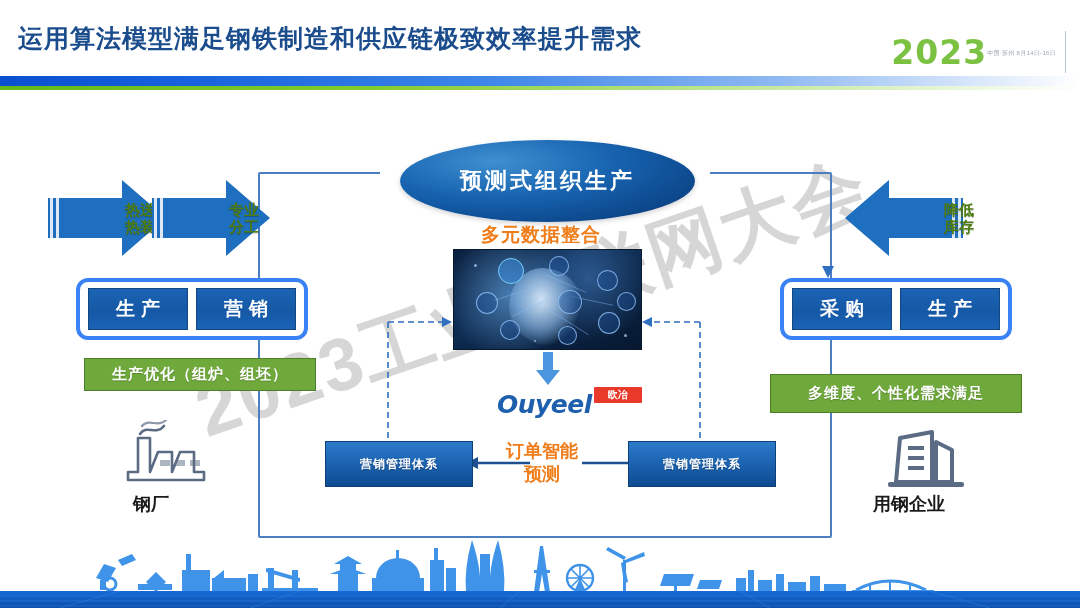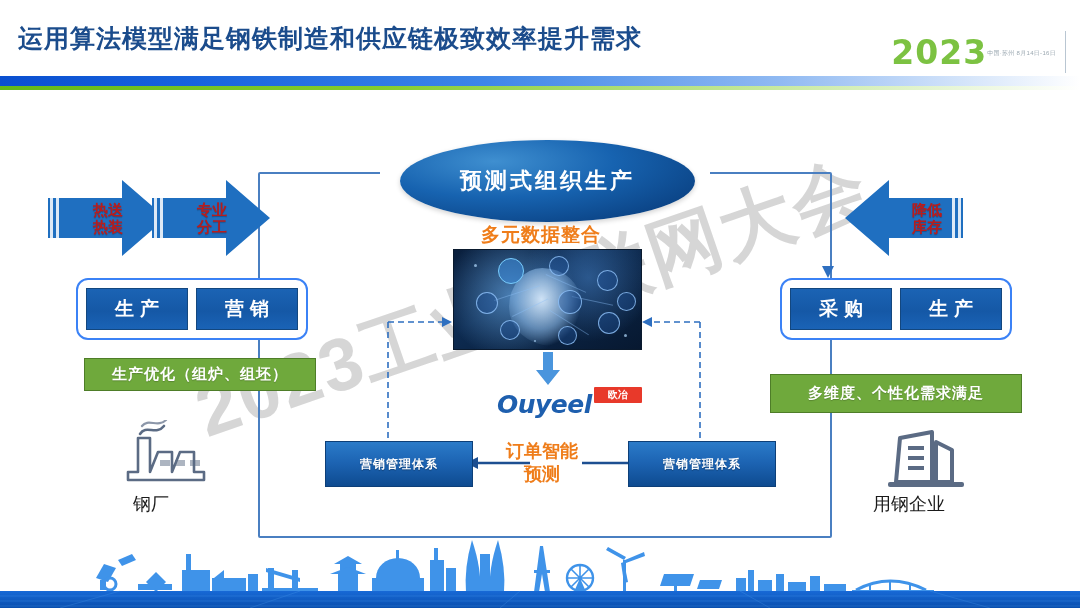--- a/index.html
+++ b/index.html
@@ -51,29 +51,29 @@
     position:absolute;left:258px;top:172px;width:570px;height:362px;
     border:2px solid #4a7fc1;border-radius:2px;background:transparent;
   }
   .frame-mask-top{position:absolute;left:380px;top:166px;width:330px;height:16px;background:#fff;}
 
   
   .chev{position:absolute;}
   .chev svg{display:block;}
   .chev-lbl{
     position:absolute;top:50%;transform:translateY(-50%);
-    color:#b91c1c;font-size:15px;font-weight:700;line-height:1.15;text-align:center;
-    width:100%;pointer-events:none;text-shadow:0 1px 1px rgba(0,0,0,.25);
+    color:#4d7c0f;font-size:15px;font-weight:700;line-height:1.15;text-align:center;
+    width:100%;pointer-events:none;text-shadow:0 1px 1px rgba(0,0,0,.25);margin-left:32px;
   }
   .chev-lbl.shift-l{padding-right:22px;}
   .chev-lbl.shift-r{padding-left:22px;}
 
   
   .grp{
-    position:absolute;border:2px solid #3b82f6;border-radius:12px;background:#fff;
+    position:absolute;border:4px solid #3b82f6;border-radius:12px;background:#fff;
     display:flex;align-items:center;justify-content:center;gap:8px;padding:8px;box-sizing:border-box;
   }
   .cell{
     flex:1;height:40px;display:flex;align-items:center;justify-content:center;
     background:linear-gradient(180deg,#1b63b4 0%,#1558a6 55%,#1a63b6 100%);
     color:#fff;font-size:19px;font-weight:700;letter-spacing:6px;
     border:1px solid #13477f;
   }
   .cell span{margin-left:6px;}
 
@@ -136,21 +136,21 @@
   .pbox{
     position:absolute;width:146px;height:44px;
     background:linear-gradient(180deg,#2b7bc9 0%,#1c63b2 48%,#0e4b90 100%);
     border:1px solid #0d3f78;
     display:flex;align-items:center;justify-content:center;
     color:#fff;font-size:12px;font-weight:700;letter-spacing:1px;
     text-shadow:0 1px 1px rgba(0,0,0,.3);
   }
 
   
-  .footlbl{position:absolute;font-size:18px;font-weight:400;color:#1a1a1a;}
+  .footlbl{position:absolute;font-size:18px;font-weight:700;color:#1a1a1a;}
 
   
   .skyline{position:absolute;left:0;bottom:0;width:1080px;height:74px;overflow:hidden;}
 </style>
 </head>
 <body>
 
 <div id="slide">
 
   <div class="hdr-title">运用算法模型满足钢铁制造和供应链极致效率提升需求</div>

